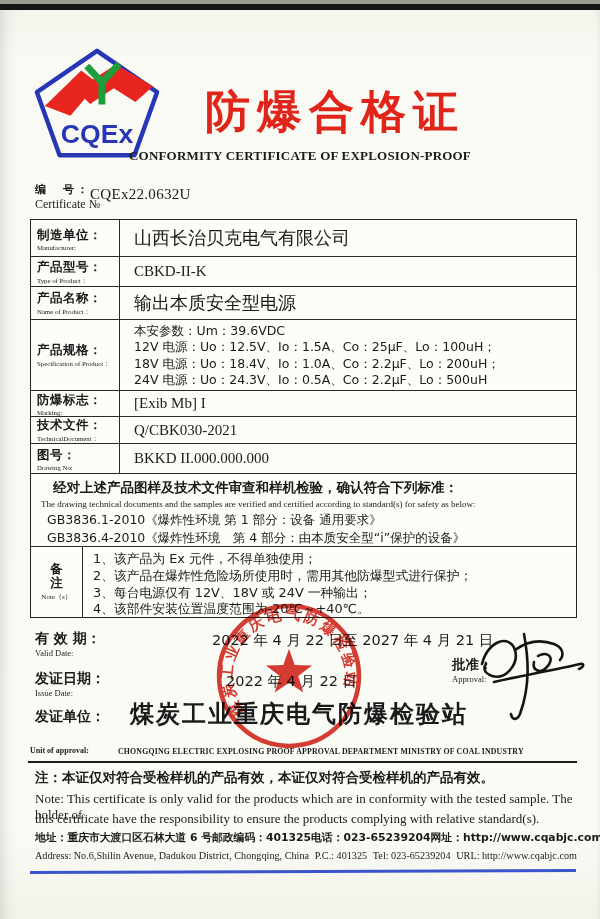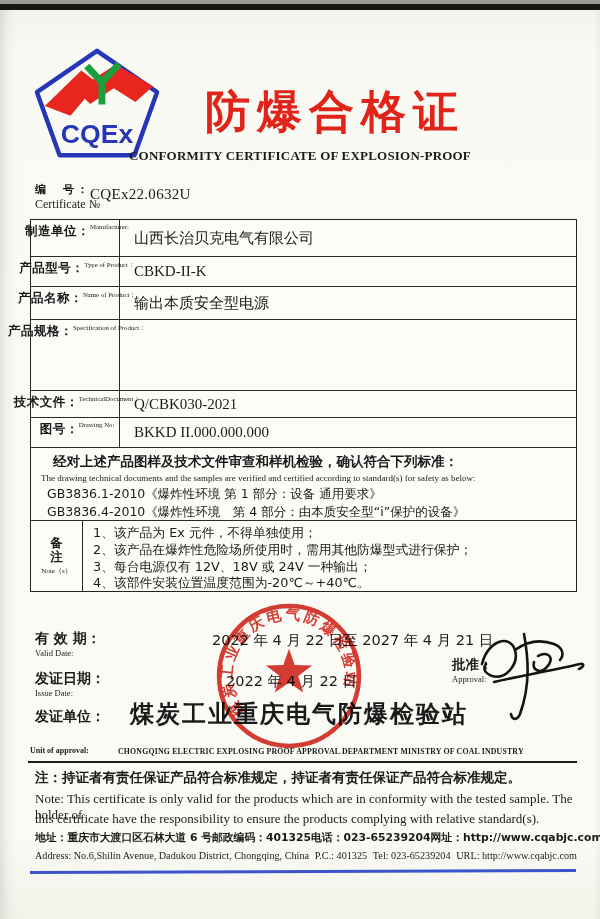--- a/index.html
+++ b/index.html
@@ -29,24 +29,24 @@
   
   .certno { position:absolute; left:35px; top:178px; }
   .lbl-cn { font-family:"DejaVu Sans", sans-serif; font-size:14.5px; font-weight:bold; white-space:nowrap; }
   .lbl-en { font-size:12px; color:#222; white-space:nowrap; }
   .certno-value { position:absolute; left:90px; top:182px; font-size:15px; letter-spacing:.3px; }
 
   
   .cert-table { position:absolute; left:30px; top:215px; width:547px; border:1.5px solid #232323; background:rgba(255,255,255,.35); }
   .trow { display:flex; border-bottom:1px solid #2a2a2a; }
   .trow:last-child { border-bottom:none; }
-  .tlabel { width:89px; border-right:1px solid #2a2a2a; padding:3px 2px 2px 6px; display:flex; flex-direction:row; justify-content:center; }
+  .tlabel { width:89px; border-right:1px solid #2a2a2a; padding:3px 2px 2px 6px; display:flex; flex-direction:column; justify-content:center; }
   .tlabel .lbl-cn { font-size:12.5px; letter-spacing:.5px; }
   .tlabel .lbl-en { font-size:6.8px; transform-origin:left center; }
-  .tvalue { flex:1; display:flex; align-items:center; padding-left:14px; font-size:15px; font-family:Liberation Serif, serif; }
+  .tvalue { flex:1; display:flex; align-items:center; padding-left:14px; font-size:18px; font-family:Liberation Serif, serif; }
   .tvalue.latin { font-family:"Liberation Serif", serif; font-size:15px; }
   .spec-lines { flex:1; padding:3px 0 2px 14px; display:flex; flex-direction:column; justify-content:center; }
   .spec-line { font-size:12.5px; line-height:16.5px; font-family:"DejaVu Sans", sans-serif; white-space:nowrap; }
 
   .std-cell { padding:5px 8px 3px 8px; }
   .std-cn { font-size:13.5px; font-weight:bold; font-family:"DejaVu Sans", sans-serif; padding-left:14px; }
   .std-en { font-size:9px; padding-left:2px; line-height:14px; }
   .std-item { font-size:12.5px; font-family:"DejaVu Sans", sans-serif; padding-left:8px; line-height:18px; white-space:nowrap; }
 
   .notes-row { display:flex; }
@@ -124,22 +124,35 @@
         <div class="lbl-en">Name of Product：</div>
       </div>
       <div class="tvalue">输出本质安全型电源</div>
     </div>
 
     <div class="trow" style="height:71px">
       <div class="tlabel">
         <div class="lbl-cn">产品规格：</div>
         <div class="lbl-en">Specification of Product：</div>
       </div>
-    </div>
-
+      <div class="spec-lines">
+        <div class="spec-line">本安参数：Um：39.6VDC</div>
+        <div class="spec-line">12V 电源：Uo：12.5V、Io：1.5A、Co：25μF、Lo：100uH；</div>
+        <div class="spec-line">18V 电源：Uo：18.4V、Io：1.0A、Co：2.2μF、Lo：200uH；</div>
+        <div class="spec-line">24V 电源：Uo：24.3V、Io：0.5A、Co：2.2μF、Lo：500uH</div>
+      </div>
+    </div>
+
+    <div class="trow" style="height:26px">
+      <div class="tlabel">
+        <div class="lbl-cn">防爆标志：</div>
+        <div class="lbl-en">Marking:</div>
+      </div>
+      <div class="tvalue latin">[Exib Mb] I</div>
+    </div>
 
     <div class="trow" style="height:27px">
       <div class="tlabel">
         <div class="lbl-cn">技术文件：</div>
         <div class="lbl-en">TechnicalDocument：</div>
       </div>
       <div class="tvalue latin">Q/CBK030-2021</div>
     </div>
 
     <div class="trow" style="height:30px">
@@ -212,21 +225,21 @@
     </defs>
     <circle cx="75" cy="75" r="69" fill="none" stroke="#d4281e" stroke-width="4.5"></circle>
     <polygon points="75,48 80.6,64.2 97.8,64.6 84.1,75 89.1,91.4 75,81.6 60.9,91.4 65.9,75 52.2,64.6 69.4,64.2" fill="#d4281e"></polygon>
     <text font-size="14.5" fill="#d4281e" letter-spacing="3" font-weight="bold" font-family="DejaVu Sans, sans-serif">
       <textPath href="#stampArc" startOffset="14%">煤炭工业重庆电气防爆检验站</textPath>
     </text>
   </svg>
 
   <div class="sep"></div>
 
-  <div class="f-note-cn">注：持证者有责任保证产品符合标准规定，持证者有责任保证产品符合标准规定。</div>
+  <div class="f-note-cn">注：本证仅对符合受检样机的产品有效，本证仅对符合受检样机的产品有效。</div>
   <div class="f-note-en1">Note: This certificate is only valid for the products which are in conformity with the tested sample. The holder of</div>
   <div class="f-note-en2">this certificate have the responsibility to ensure the products complying with relative standard(s).</div>
 
   <div class="f-line f-addr-cn">
     <span>地址：重庆市大渡口区石林大道 6 号</span>
     <span>邮政编码：401325</span>
     <span>电话：023-65239204</span>
     <span>网址：http://www.cqabjc.com</span>
   </div>
   <div class="f-line f-addr-en">

